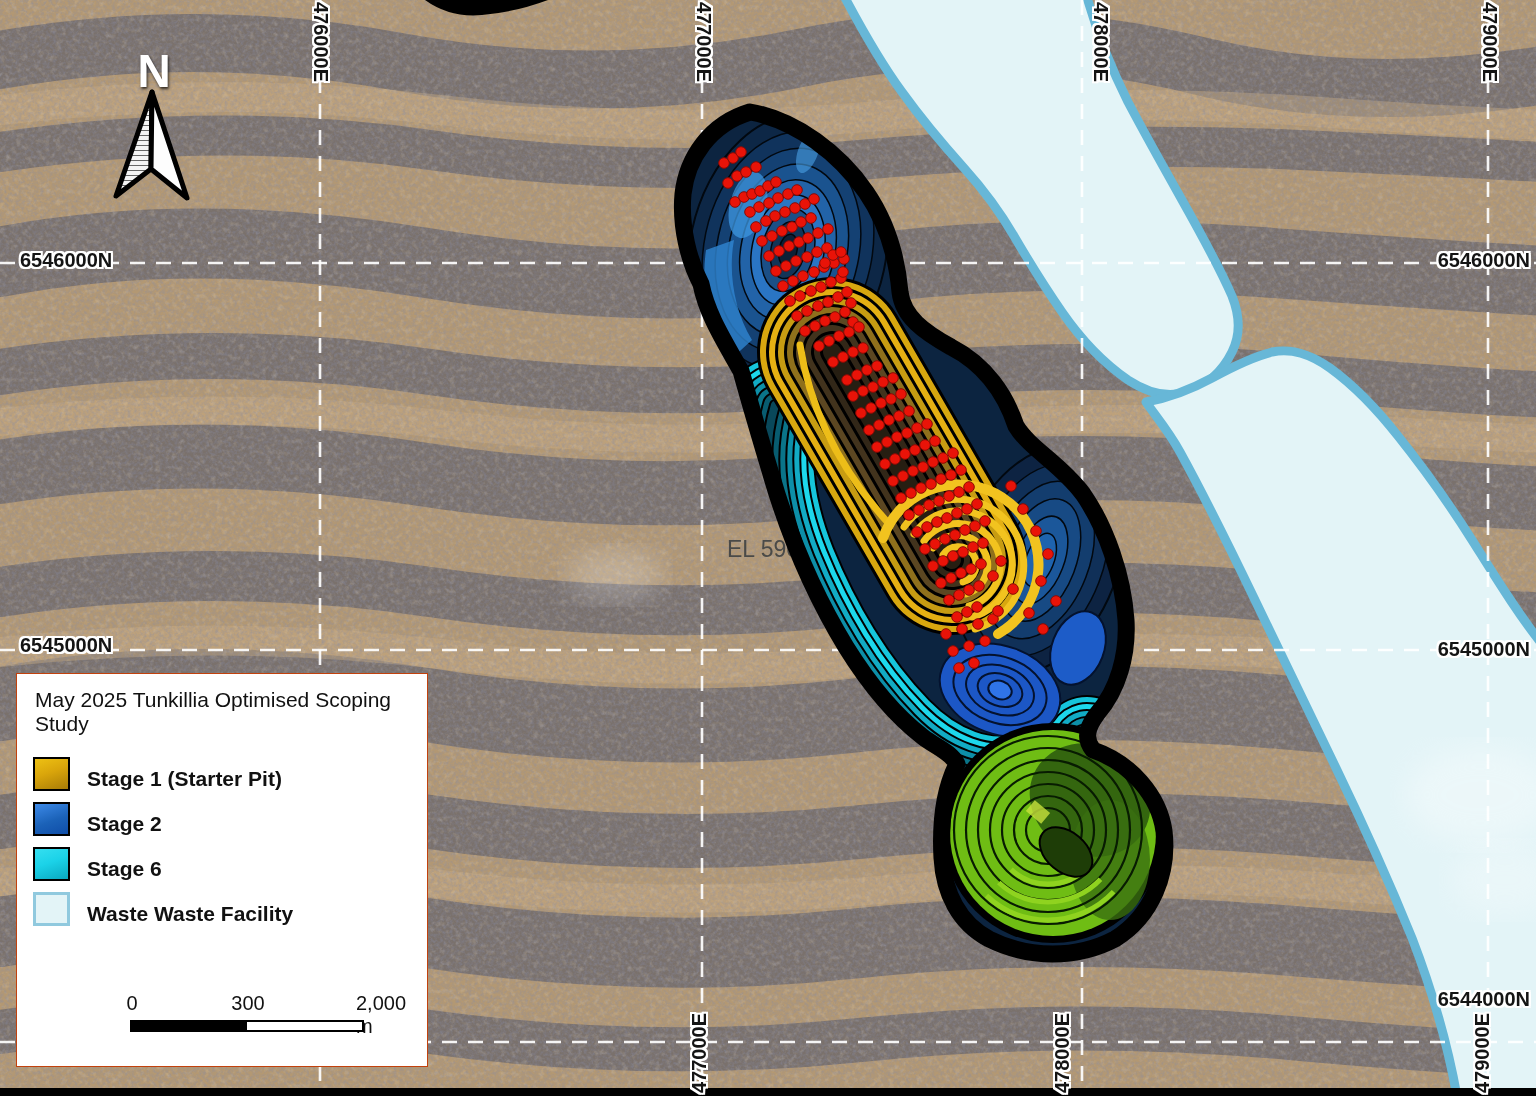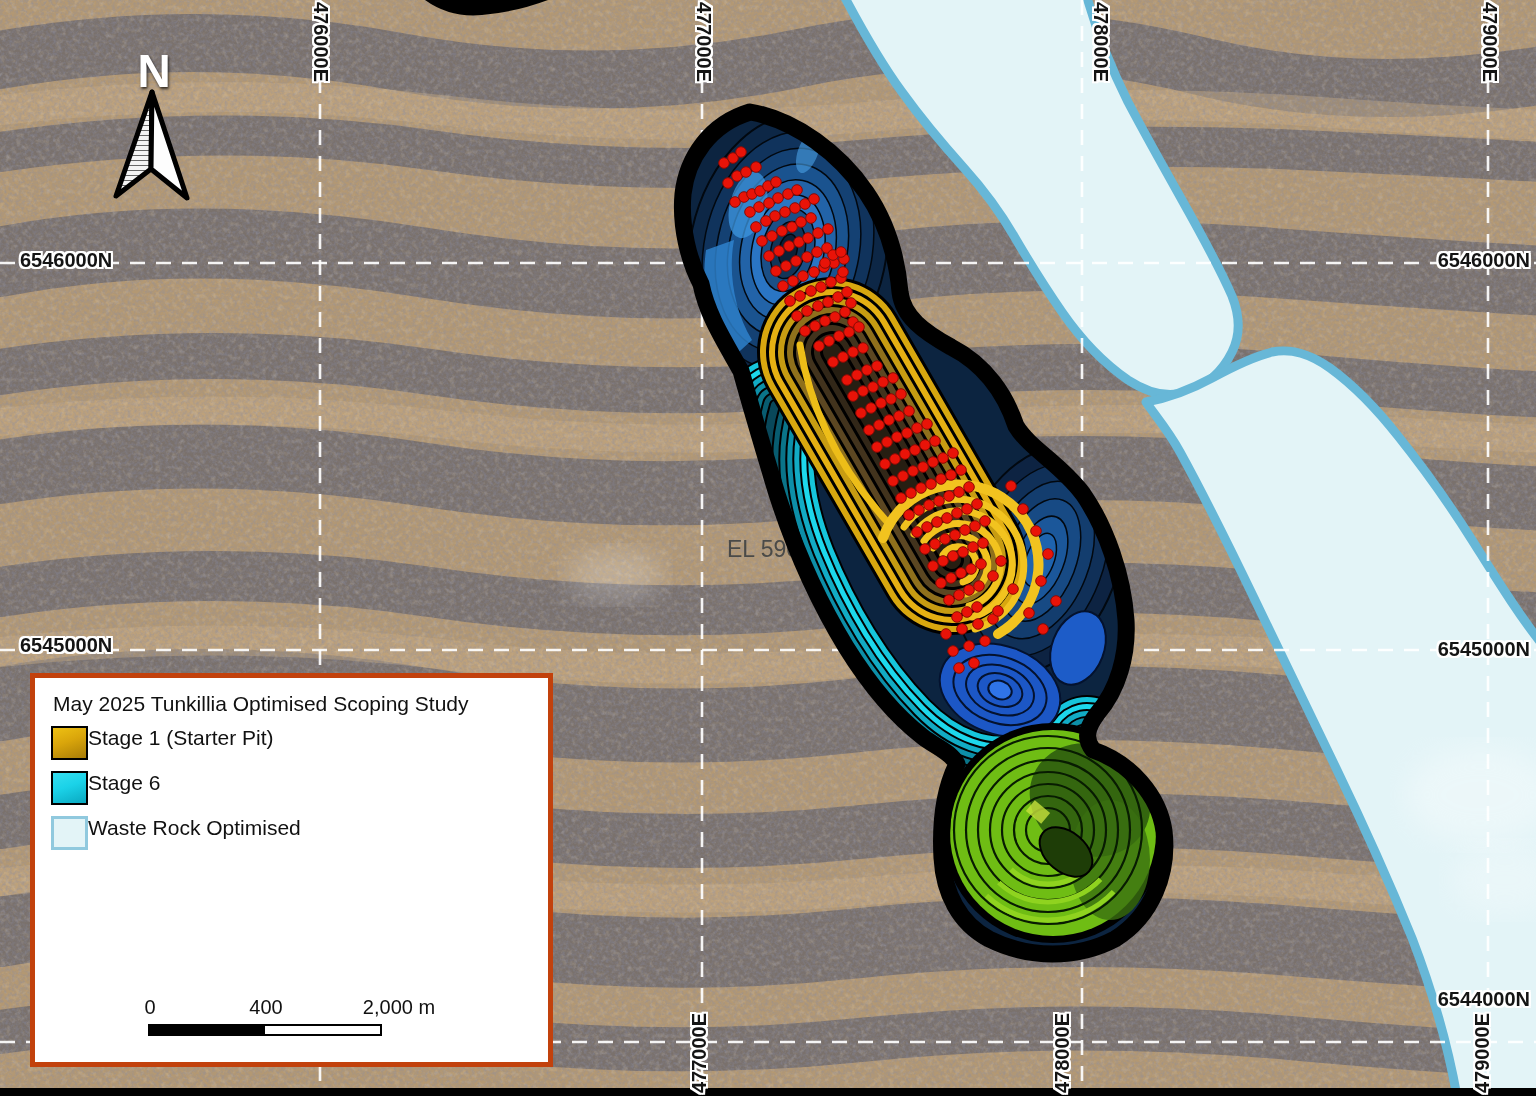--- a/index.html
+++ b/index.html
@@ -21,25 +21,25 @@
   .grid-label.rot-cw{transform:rotate(90deg);transform-origin:0 0;}
   .grid-label.rot-ccw{transform:rotate(-90deg);transform-origin:0 0;}
 
   
   #north-arrow{position:absolute;left:108px;top:52px;width:92px;height:152px;z-index:25;}
   #north-arrow .n-letter{position:absolute;left:0;top:-8px;width:92px;text-align:center;
     font-size:46px;font-weight:bold;color:#fff;text-shadow:1px 2px 3px rgba(0,0,0,.75);}
   #north-arrow svg{position:absolute;left:0;top:36px;}
 
   
-  #legend{position:absolute;left:30px;top:673px;width:523px;height:394px;
-    background:#fff;border:5px solid #c2410c;z-index:40;box-sizing:border-box;}
+  #legend{position:absolute;left:16px;top:673px;width:412px;height:394px;
+    background:#fff;border:1px solid #c2410c;z-index:40;box-sizing:border-box;}
   #legend-inner{position:relative;width:100%;height:100%;padding:12px 0 0 16px;box-sizing:border-box;}
   .legend-title{font-size:21px;color:#111;margin:2px 0 10px 2px;}
-  .legend-row{display:flex;align-items:flex-start;height:45px;}
+  .legend-row{display:flex;align-items:flex-end;height:45px;gap:17px;font-weight:bold;}
   .swatch{width:37px;height:34px;border:2px solid #000;box-sizing:border-box;flex:0 0 auto;}
   .swatch.stage1{background:linear-gradient(160deg,#eec113 0%,#d9a50b 45%,#a87c07 100%);}
   .swatch.stage2{background:linear-gradient(160deg,#3d8ae8 0%,#1b62b8 55%,#0f4da8 100%);}
   .swatch.stage3{background:linear-gradient(160deg,#35dff0 0%,#1bd2e8 45%,#0aa8c0 100%);}
   .swatch.south1{background:linear-gradient(160deg,#8fd31f 0%,#6fbd14 50%,#4e9b08 100%);}
   .swatch.waste{background:var(--waste-fill);border:3px solid #90c9de;}
   .swatch.drilling{width:30px;height:30px;border:none;border-radius:50%;
     background:radial-gradient(circle at 40% 35%,#ff2a17,var(--drill) 70%);
     box-shadow:0 0 0 1px #8c0a04 inset;margin-left:4px;margin-right:3px;}
   .legend-label{font-size:21px;color:#111;}
@@ -478,29 +478,33 @@
 
 <div id="legend">
   <div id="legend-inner">
     <div class="legend-title">May 2025 Tunkillia Optimised Scoping Study</div>
 
     <div class="legend-row">
       <div class="swatch stage1"></div>
       <div class="legend-label">Stage 1 (Starter Pit)</div>
     </div>
     <div class="legend-row">
+      <div class="swatch stage2"></div>
+      <div class="legend-label">Stage 2</div>
+    </div>
+    <div class="legend-row">
       <div class="swatch stage3"></div>
       <div class="legend-label">Stage 6</div>
     </div>
     <div class="legend-row">
       <div class="swatch waste"></div>
-      <div class="legend-label">Waste Rock Optimised</div>
+      <div class="legend-label">Waste Waste Facility</div>
     </div>
 
     <div class="scale-num" style="left:115px">0</div>
-    <div class="scale-num" style="left:231px">400</div>
+    <div class="scale-num" style="left:231px">300</div>
     <div class="scale-num" style="left:364px">2,000 m</div>
     <div id="scale-bar">
           <div class="filled"></div>
         </div>
   </div>
 </div>
 </div>
 
 </body></html>

